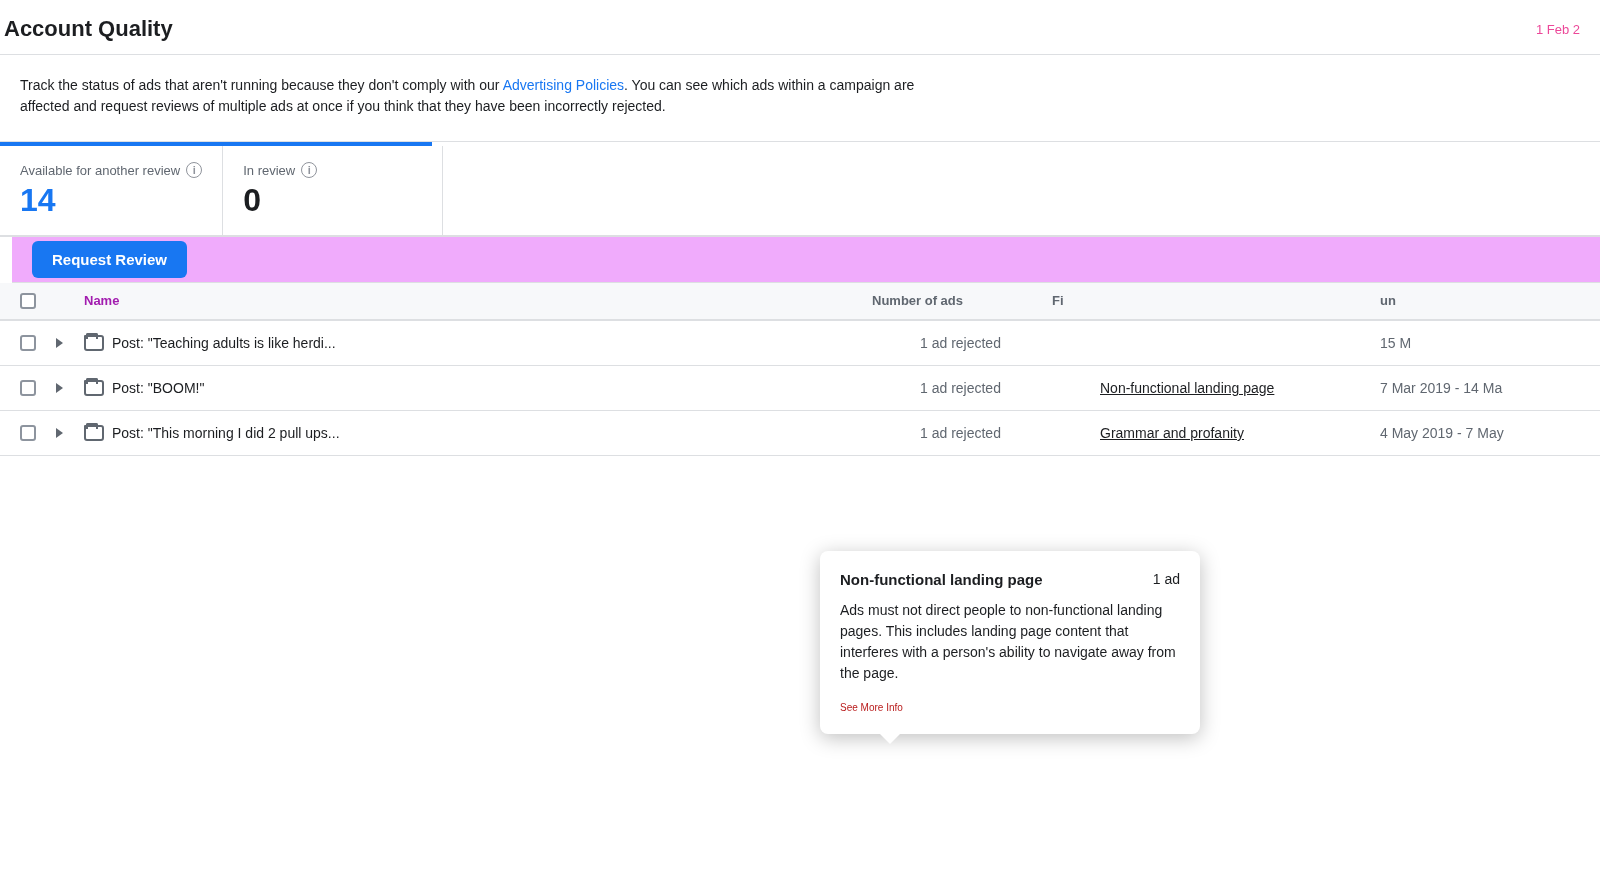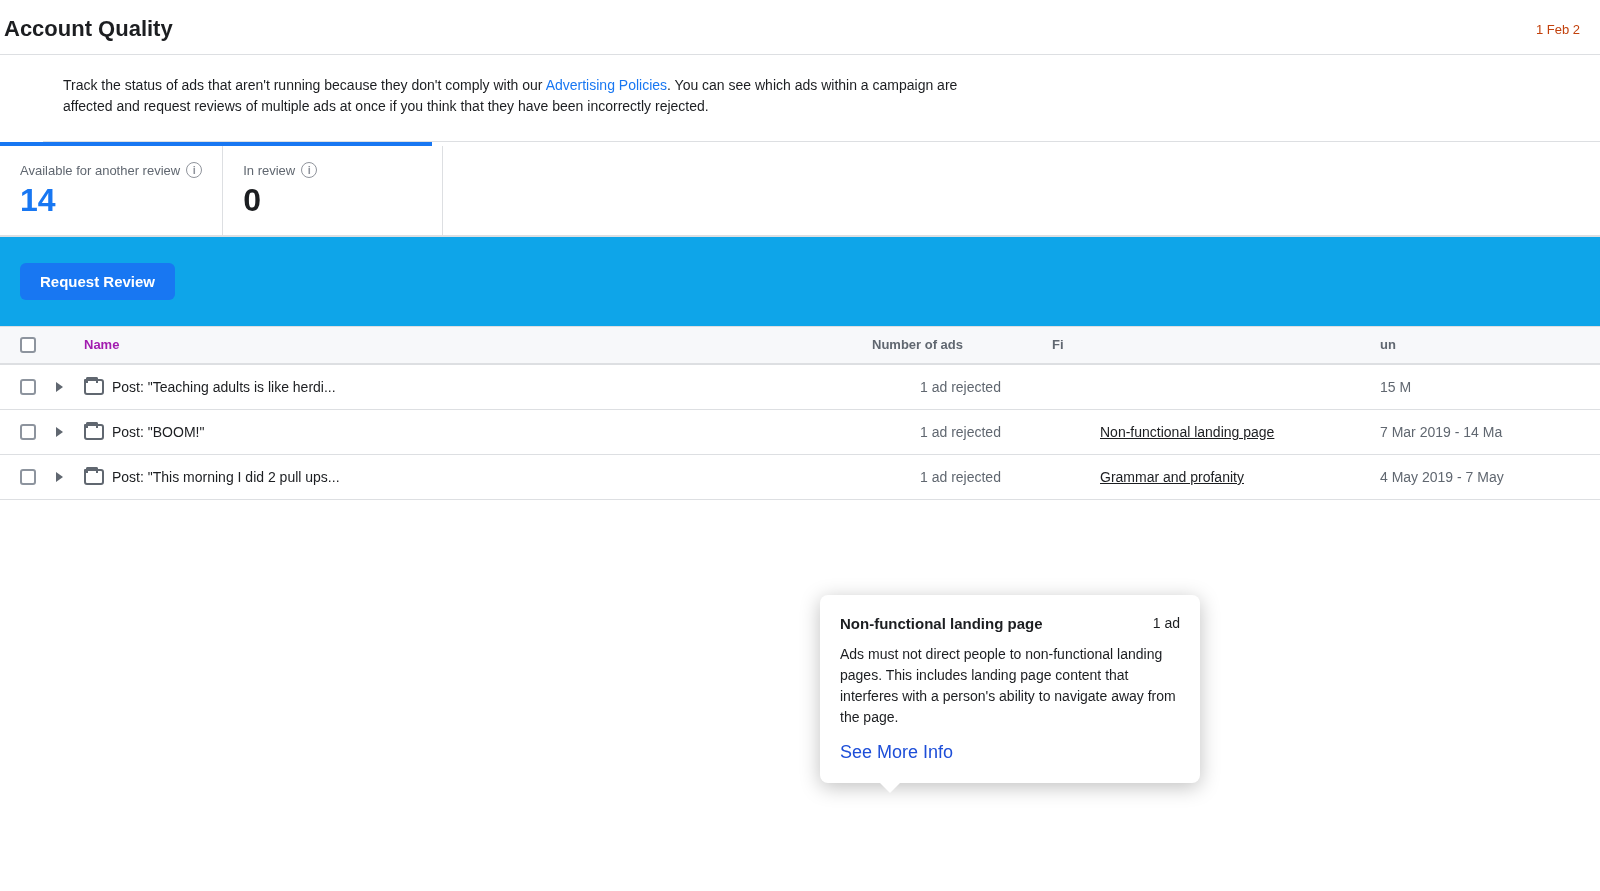--- a/index.html
+++ b/index.html
@@ -2,37 +2,37 @@
 <html><head>
   <meta charset="utf-8">
   <style>
     * { box-sizing: border-box; margin: 0; padding: 0; }
     body { font-family: -apple-system, BlinkMacSystemFont, 'Segoe UI', Helvetica, Arial, sans-serif; background: #f0f2f5; color: #1c1e21; font-size: 14px; }
 
     .page-wrapper { background: #fff; min-height: 100vh; }
 
     .header { background: #fff; padding: 16px 20px 12px 4px; border-bottom: 1px solid #dddfe2; display: flex; justify-content: space-between; align-items: center; }
     .header-title { font-size: 22px; font-weight: 700; color: #1c1e21; }
-    .header-date { font-size: 13px; color: #c2410c; }
+    .header-date { font-size: 13px; color: #ec4899; }
 
-    .description-area { padding: 20px 12px 24px 20px; background: #fff; border-bottom: 1px solid #dddfe2; margin-left: 43px; }
+    .description-area { padding: 20px 12px 24px 20px; background: #fff; border-bottom: 1px solid #dddfe2; }
     .description-text { font-size: 14px; color: #1c1e21; line-height: 1.5; max-width: 900px; }
     .description-link { color: #1877f2; text-decoration: none; }
 
     .stats-bar { background: #fff; border-bottom: 1px solid #dddfe2; }
     .progress-line { height: 4px; background: #1877f2; width: 27%; }
 
     .stats-row { display: flex; border-bottom: 1px solid #dddfe2; }
     .stat-cell { padding: 16px 20px; border-right: 1px solid #dddfe2; min-width: 220px; }
     .stat-label { font-size: 13px; color: #606770; display: flex; align-items: center; gap: 6px; margin-bottom: 4px; }
     .stat-value { font-size: 32px; font-weight: 700; color: #1c1e21; }
     .stat-value.blue { color: #1877f2; }
     .info-icon { width: 16px; height: 16px; border: 1.5px solid #90949c; border-radius: 50%; display: inline-flex; align-items: center; justify-content: center; font-size: 11px; color: #90949c; font-weight: 700; cursor: pointer; flex-shrink: 0; }
 
-    .action-row { padding: 26px 20px; background: #0ea5e9; border-bottom: 1px solid #dddfe2; }
+    .action-row { padding: 4px 20px; background: #f0abfc; border-bottom: 1px solid #dddfe2; margin-left: 12px; }
     .request-review-btn { background: #1877f2; color: #fff; border: none; border-radius: 6px; padding: 10px 20px; font-size: 15px; font-weight: 600; cursor: pointer; }
 
     .table-area { background: #fff; position: relative; }
     .table-header-row { display: flex; padding: 10px 20px; border-bottom: 2px solid #dddfe2; background: #f7f8fa; }
     .th-checkbox { width: 36px; flex-shrink: 0; }
     .th-expand { width: 28px; flex-shrink: 0; }
     .th-name { flex: 1; font-weight: 600; font-size: 13px; color: #a21caf; }
     .th-ads { width: 180px; font-weight: 600; font-size: 13px; color: #606770; }
     .th-reason { width: 328px; font-weight: 600; font-size: 13px; color: #606770; }
     .th-dates { width: 200px; font-weight: 600; font-size: 13px; color: #606770; }
@@ -53,21 +53,21 @@
     .reason-link { color: #1c1e21; text-decoration: underline; cursor: pointer; }
 
     .checkbox-el { width: 16px; height: 16px; border: 2px solid #8d949e; border-radius: 3px; background: #fff; cursor: pointer; }
 
     
     .tooltip-popup { position: absolute; top: 268px; left: 820px; background: #fff; border-radius: 8px; box-shadow: 0 4px 20px rgba(0,0,0,0.25); padding: 20px; width: 380px; z-index: 100; }
     .tooltip-title-row { display: flex; justify-content: space-between; align-items: flex-start; margin-bottom: 12px; }
     .tooltip-title { font-size: 15px; font-weight: 700; color: #1c1e21; flex: 1; margin-right: 12px; }
     .tooltip-count { font-size: 14px; color: #1c1e21; white-space: nowrap; }
     .tooltip-body { font-size: 14px; color: #1c1e21; line-height: 1.5; margin-bottom: 14px; }
-    .tooltip-link { color: #1d4ed8; text-decoration: none; font-size: 18px; font-weight: 500; }
+    .tooltip-link { color: #b91c1c; text-decoration: none; font-size: 10px; font-weight: 500; }
 
     
     .tooltip-popup::after { content: ''; position: absolute; bottom: -10px; left: 60px; width: 0; height: 0; border-left: 10px solid transparent; border-right: 10px solid transparent; border-top: 10px solid #fff; }
 
     .truncated { white-space: nowrap; overflow: hidden; text-overflow: ellipsis; max-width: 340px; display: inline-block; }
   </style>
 </head>
 <body>
 
 <div class="page-wrapper">

